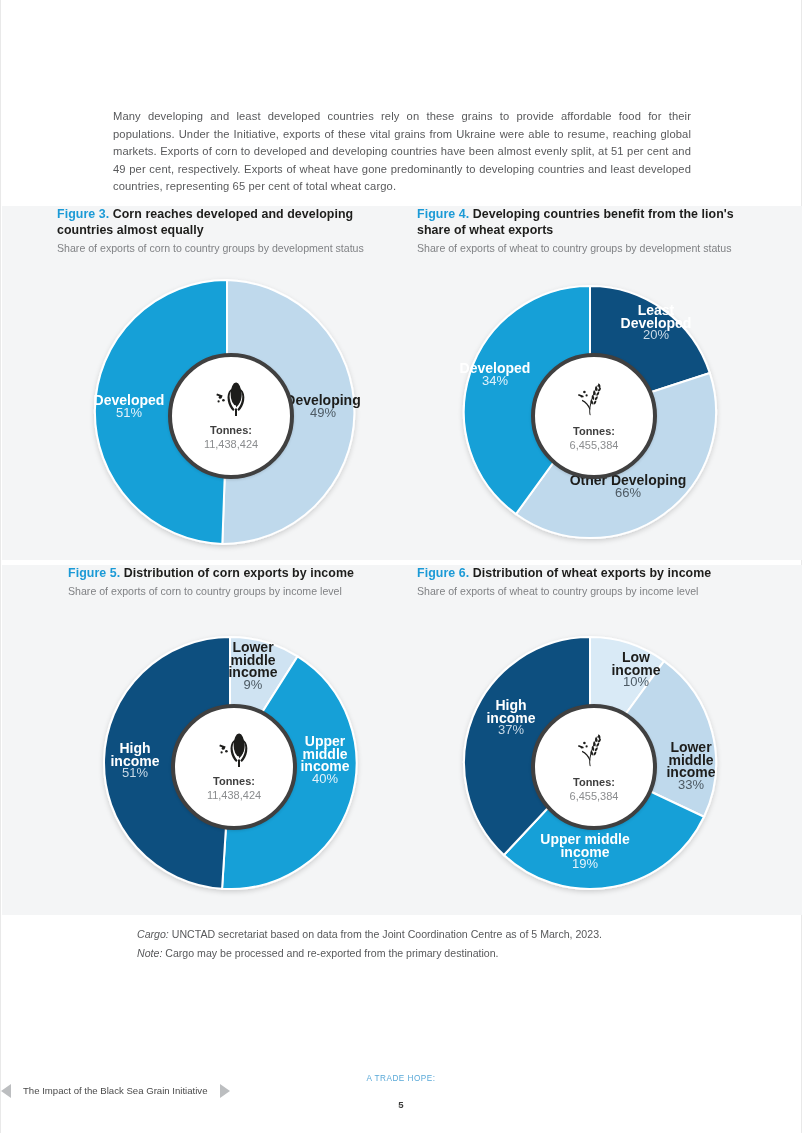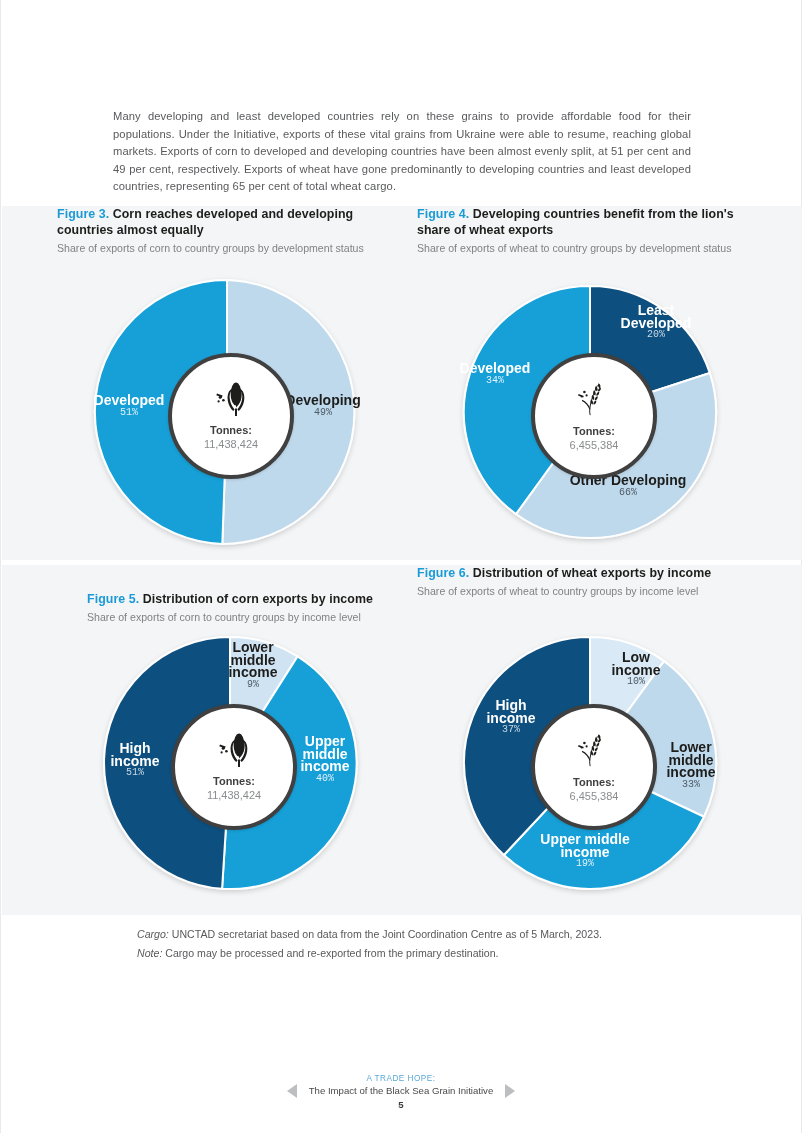--- a/index.html
+++ b/index.html
@@ -75,24 +75,23 @@
     text-align: center;
     line-height: 12.5px;
     pointer-events: none;
   }
   .seg-name {
     font-size: 14px;
     font-weight: bold;
     display: block;
   }
   .seg-pct {
-    font-size: 10px;
+    font-size: 13px;
     display: block;
     font-weight: normal;
-    font-family: Liberation Mono, monospace;
   }
   .on-dark .seg-name { color: #ffffff; }
   .on-dark .seg-pct  { color: #c9d9e6; }
   .on-mid  .seg-name { color: #ffffff; }
   .on-mid  .seg-pct  { color: #e2f1fa; }
   .on-light .seg-name { color: #1d1d1b; }
   .on-light .seg-pct  { color: #4d5a64; }
 
   .hub {
     position: absolute;
@@ -139,21 +138,20 @@
   }
   .f-kicker {
     font-size: 8.2px;
     color: #5aa9d8;
     letter-spacing: .06em;
     line-height: 11px;
   }
   .f-row {
     display: flex;
     align-items: center;
-    justify-content: center;
     gap: 12px;
   }
   .f-title {
     font-size: 9.6px;
     color: #4a4a4a;
     line-height: 14px;
   }
   .f-arrow {
     width: 0; height: 0;
     border-top: 7px solid transparent;
@@ -297,21 +295,21 @@
           <div class="hub-tonnes">Tonnes:</div>
           <div class="hub-value">6,455,384</div>
         </div>
       </div>
     </div>
   </div>
 
   <div class="panel" id="panel-bottom">
 
     <div class="fig-cell fig-left">
-      <div class="fig-head" style="left:30px;margin-top:26px;">
+      <div class="fig-head" style="left:11px;">
         <div class="fig-title">
           <span class="fig-num">Figure 5.</span>
           <span>Distribution of corn exports by income</span>
         </div>
         <div class="fig-sub">Share of exports of corn to country groups by income level</div>
       </div>
 
       <div class="donut-wrap" style="left:35px; top:60px; width:276px; height:276px;">
         <svg class="donut-svg" width="276" height="276" viewBox="0 0 276 276">
           <defs>

